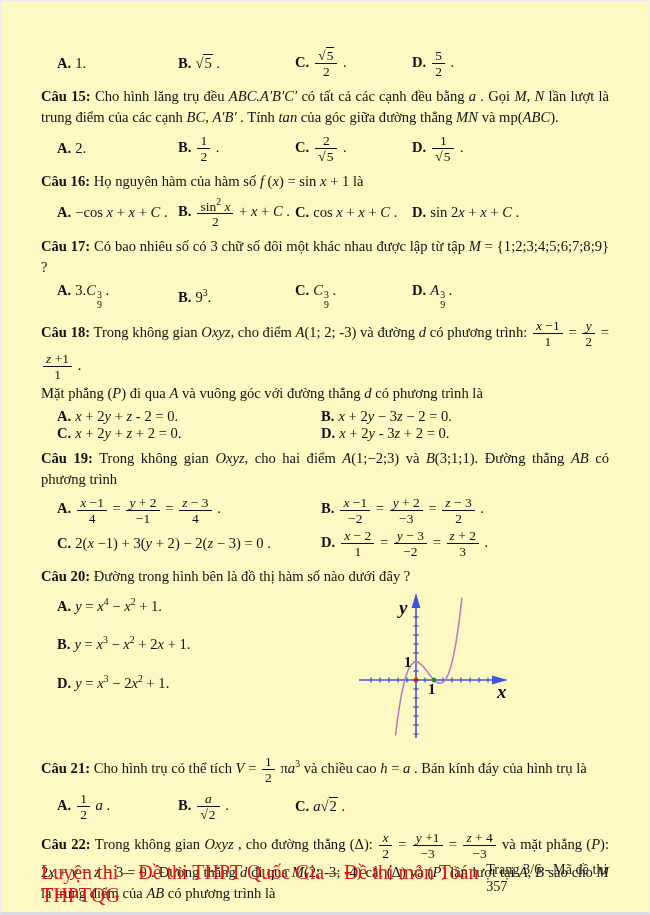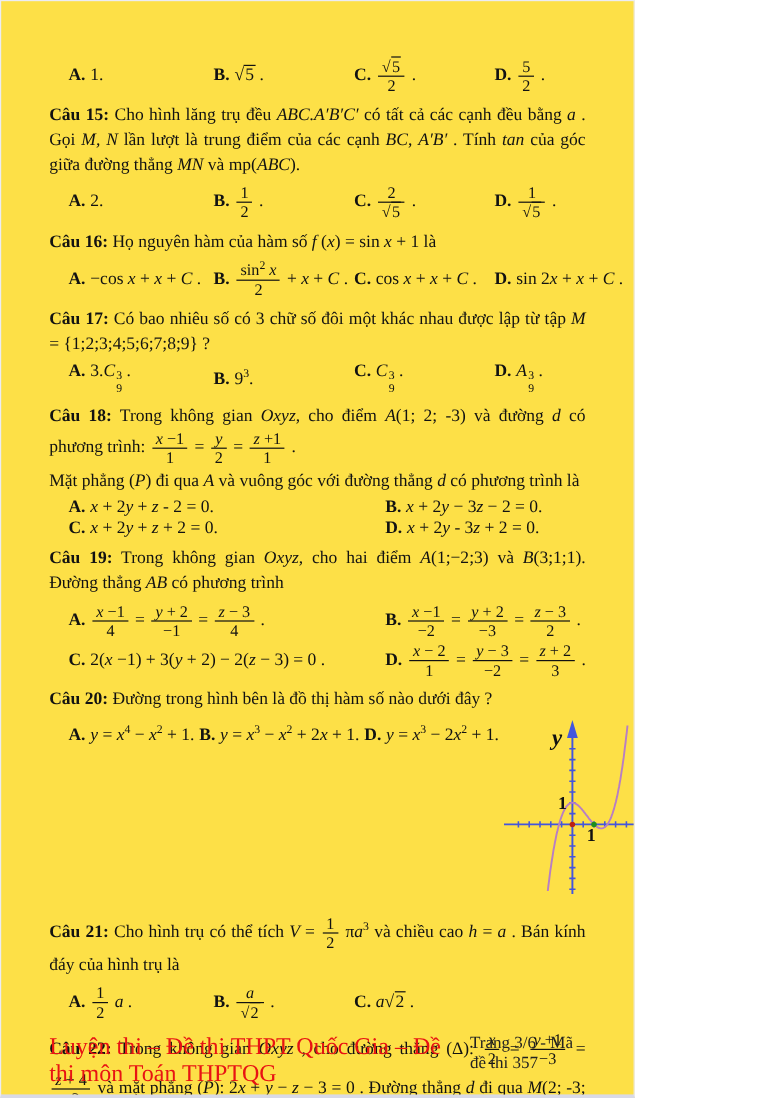--- a/index.html
+++ b/index.html
@@ -1,25 +1,25 @@
 <!DOCTYPE html>
 <html><head>
 <meta charset="utf-8">
 <style>
   html,body{margin:0;padding:0;background:#fff;}
-  .page{position:relative;width:529px;height:915px;box-sizing:border-box;background:#fde047;
+  .page{position:relative;width:650px;height:915px;box-sizing:border-box;background:#fef9c3;
         font-family:"Liberation Serif","DejaVu Serif",serif;font-size:14.6px;color:#121212;
         border:1px solid #ececf2;border-bottom:3px solid #d9dae6;overflow:hidden;}
   .content{padding:42px 40px 0 40px;}
   p.q{margin:0 0;text-align:justify;line-height:1.42;}
   .qnum{font-weight:bold;}
   .opts{margin:4px 0 6px 0;}
   .row4{display:grid;grid-template-columns:121px 117px 117px auto;padding-left:16px;align-items:center;}
   .grid2{display:grid;grid-template-columns:264px auto;row-gap:0;padding-left:16px;align-items:center;}
-  .list{display:flex;gap:4px;padding-left:16px;}
+  .list{display:flex;flex-direction:column;gap:20px;padding-left:16px;}
   .opt{white-space:nowrap;}
   .ol{margin-right:4px;}
   .frac{display:inline-block;text-align:center;vertical-align:middle;margin:1px 2px;font-size:13.5px;line-height:1.12;}
   .frac .nu{display:block;border-bottom:1.2px solid #111;padding:0 3px;}
   .frac .de{display:block;padding:0 3px;}
   .rad{white-space:nowrap;}
   .rad .ov{border-top:1.2px solid #111;padding:0 1px;}
   .stk{display:inline-flex;flex-direction:column;align-items:flex-start;font-size:9.8px;line-height:1.08;vertical-align:-3px;margin-left:1px;}
   .q20row{display:flex;margin:3px 0 4px 0;}
   .q20row .list{flex:0 0 298px;padding-top:2px;}

